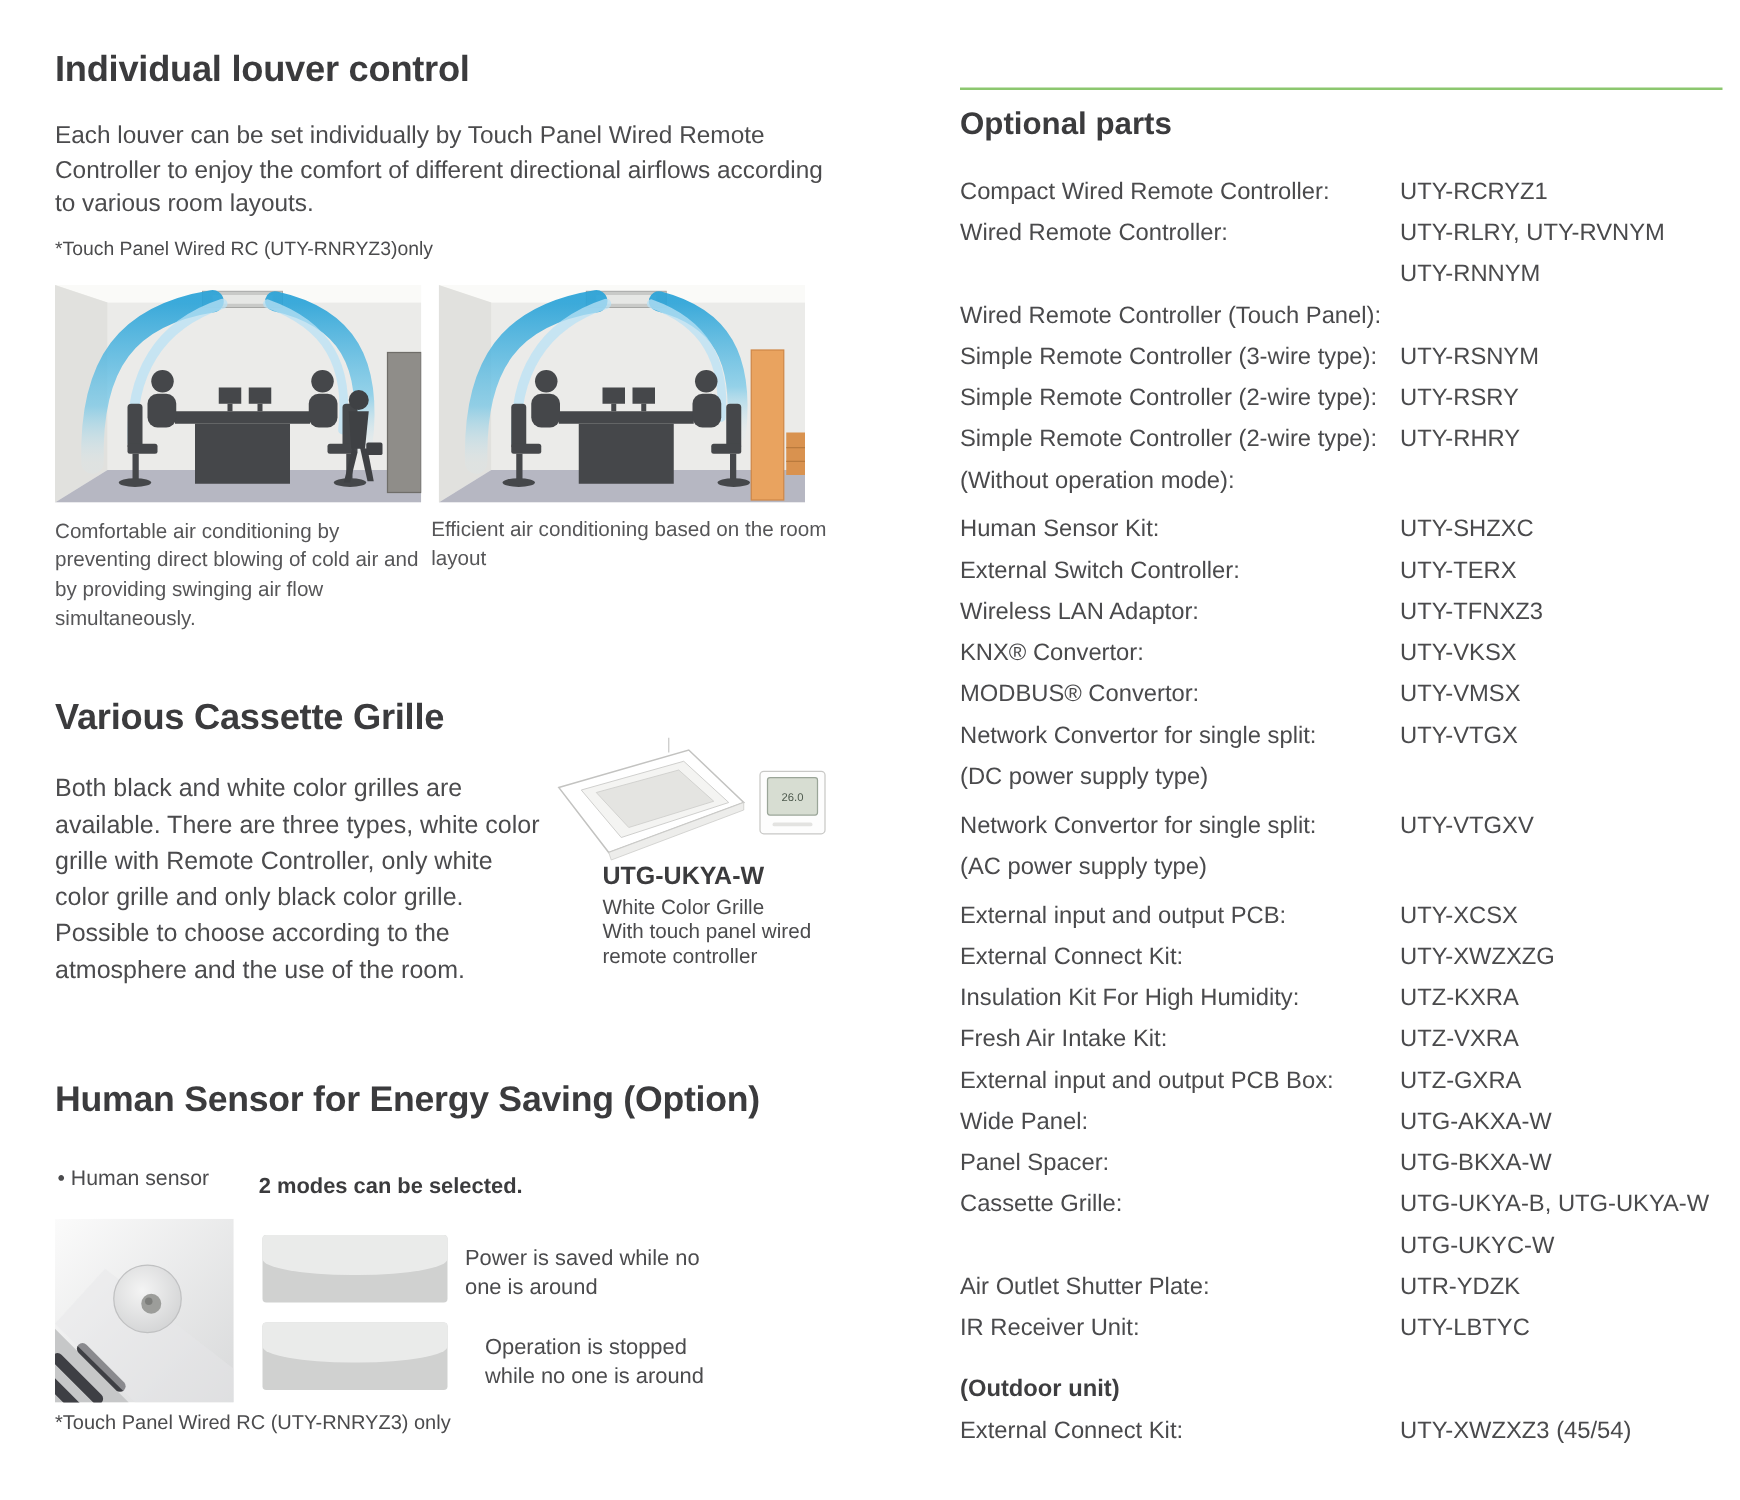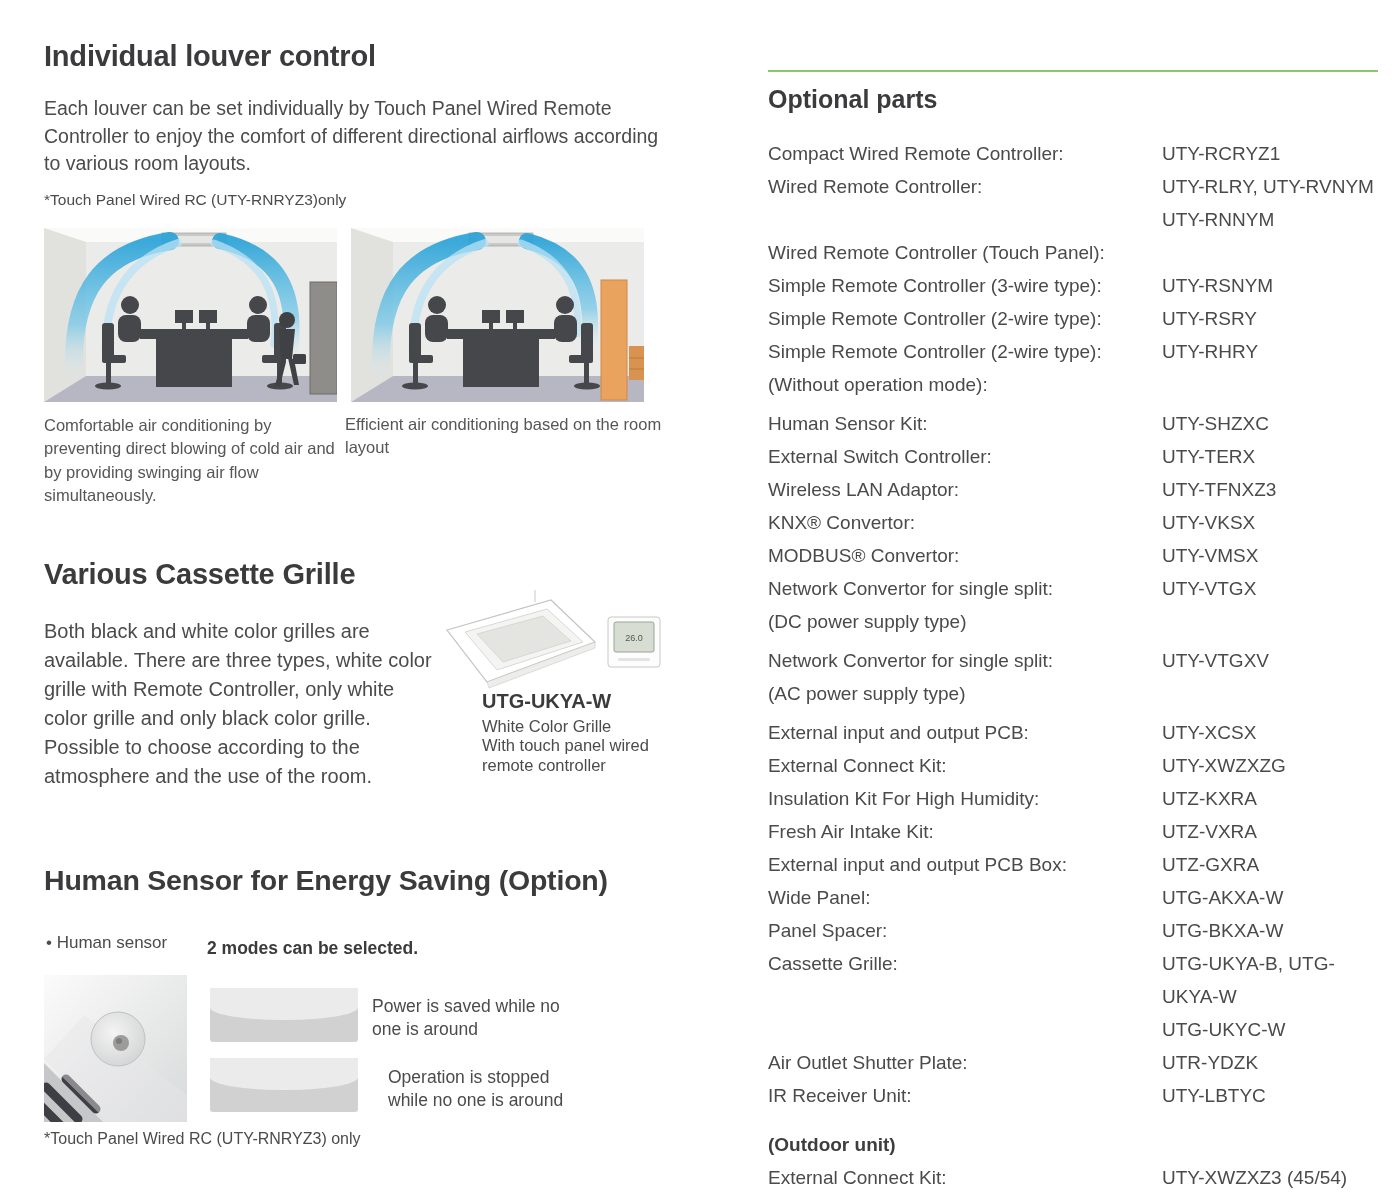--- a/index.html
+++ b/index.html
@@ -42,21 +42,21 @@
   #mode-btn-2{left:210px;top:1058px;}
   .mode-desc{width:195px;font-size:17.5px;line-height:1.3;color:#4b4b4d;}
   #mode-desc-1{left:372px;top:995px;}
   #mode-desc-2{left:388px;top:1066px;}
   #sensor-note{left:44px;top:1130px;font-size:16px;}
 
   
   #green-rule{left:768px;top:70px;width:610px;height:2px;background:var(--accent,#8cc76f);}
   #optional-title{left:768px;top:85px;font-size:25px;font-weight:700;color:#3b3b3d;text-align:right;}
   #parts-list{left:768px;top:137px;width:612px;}
-  .part-row{display:flex;font-size:19px;line-height:33px;color:#4a4a4c;gap:42px;}
+  .part-row{display:flex;font-size:19px;line-height:33px;color:#4a4a4c;}
   .part-row.has-sub{margin-bottom:6px;}
   .part-label{width:352px;flex:0 0 352px;}
   .part-values{flex:1;}
   #outdoor-block{margin-top:16px;}
   #outdoor-heading{font-size:19px;line-height:33px;font-weight:700;color:#3e3e40;}
 </style>
 </head>
 <body>
 
 <div>

